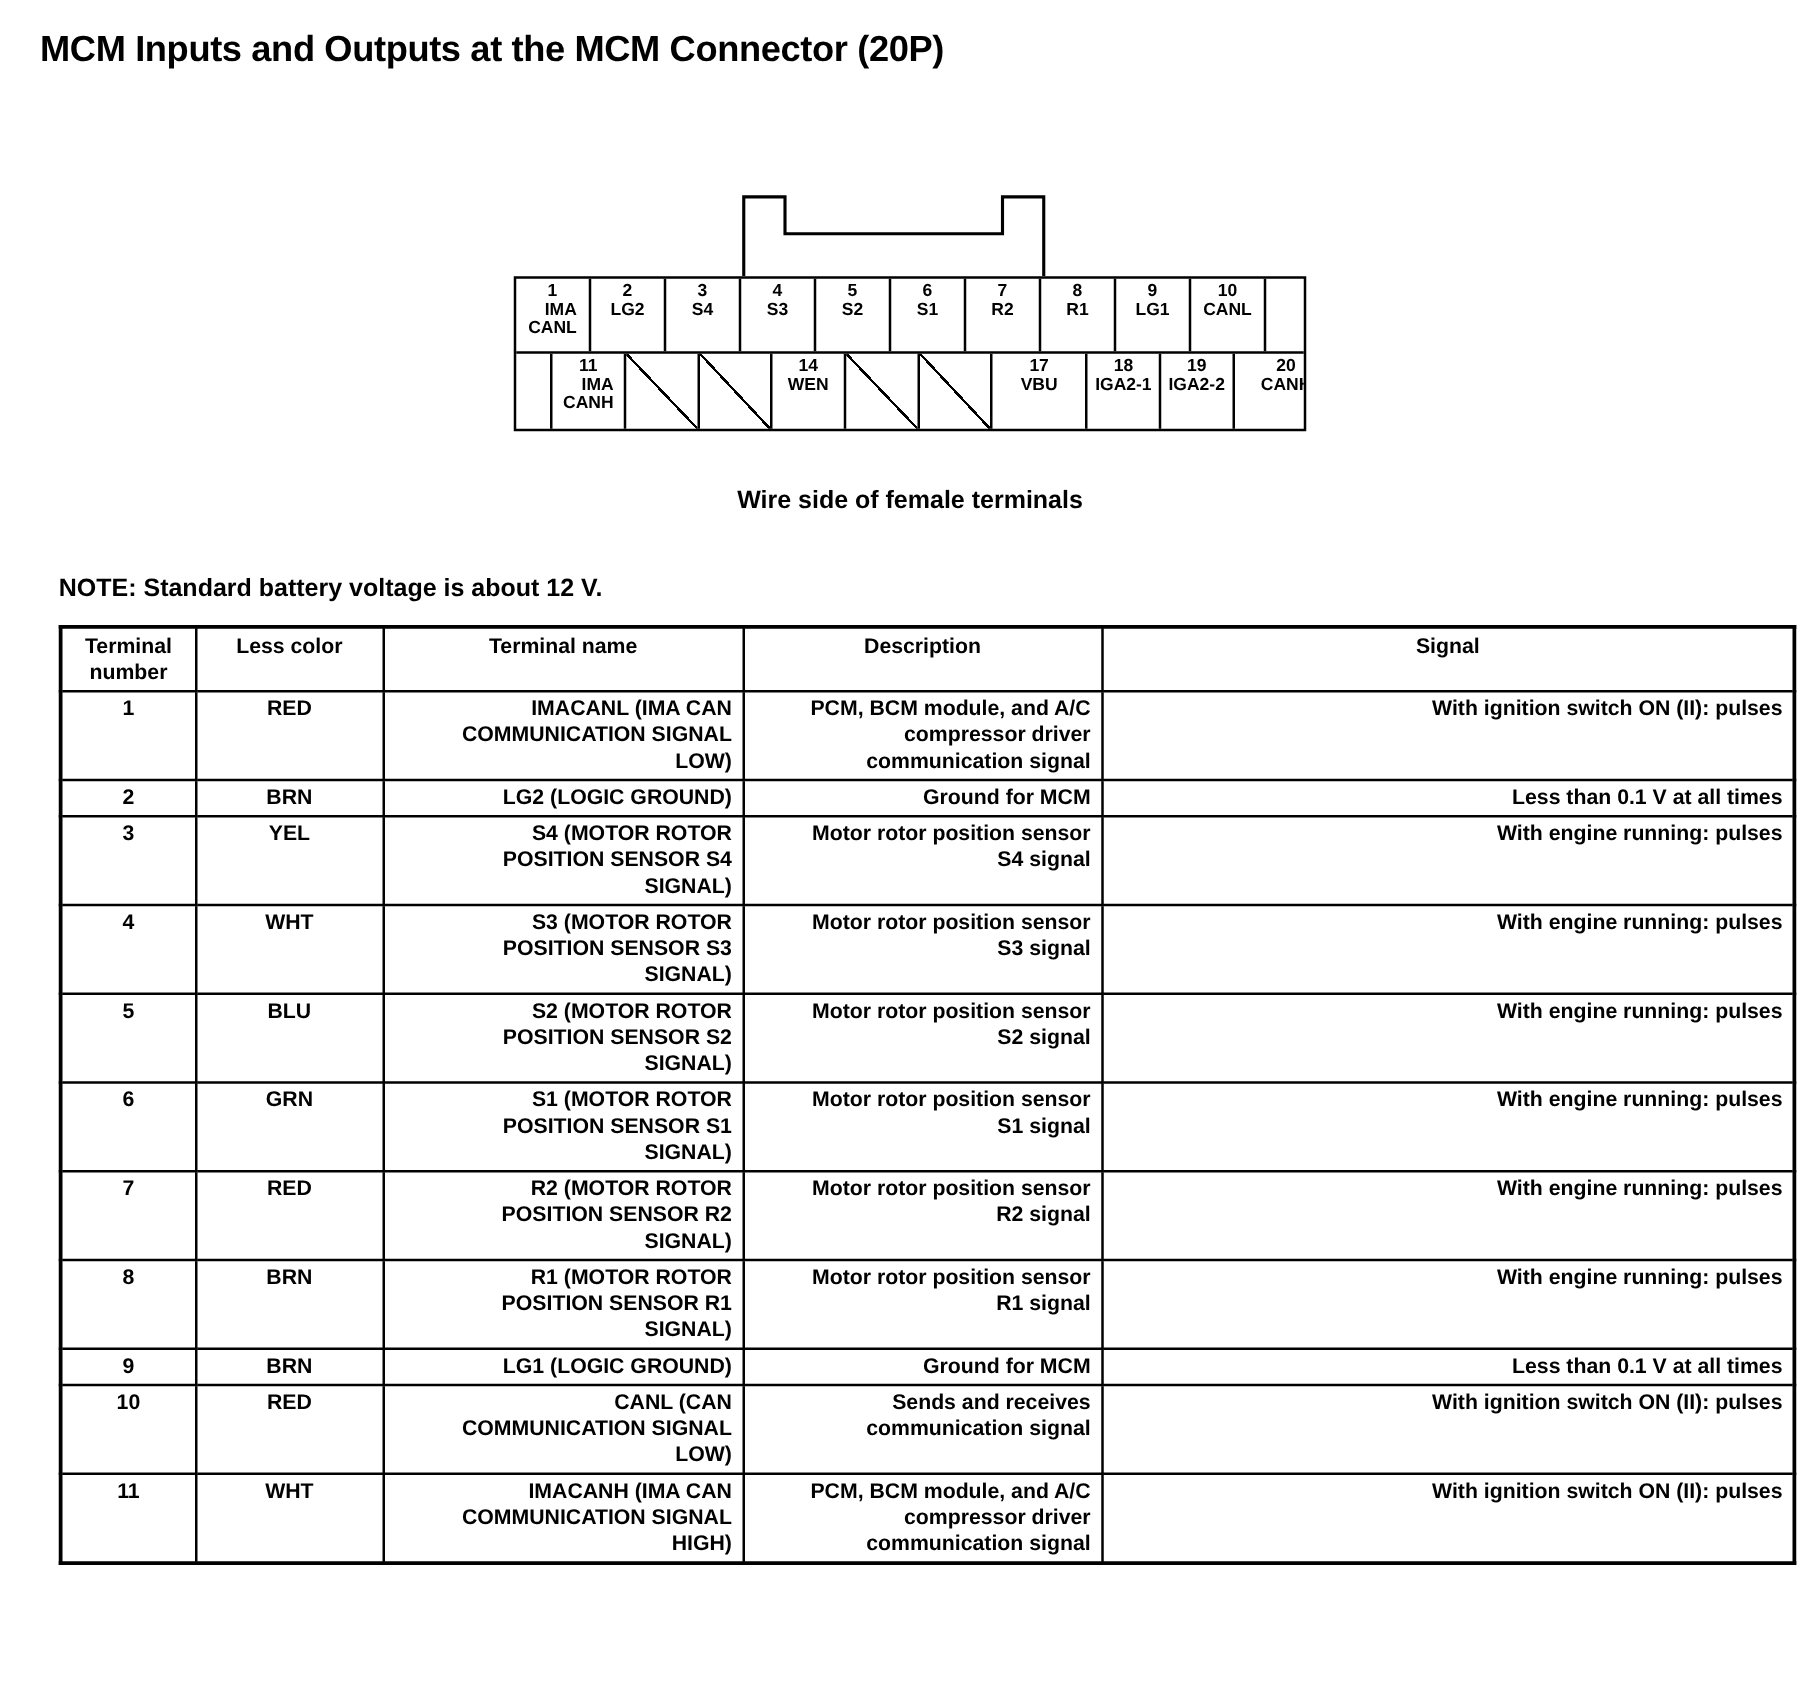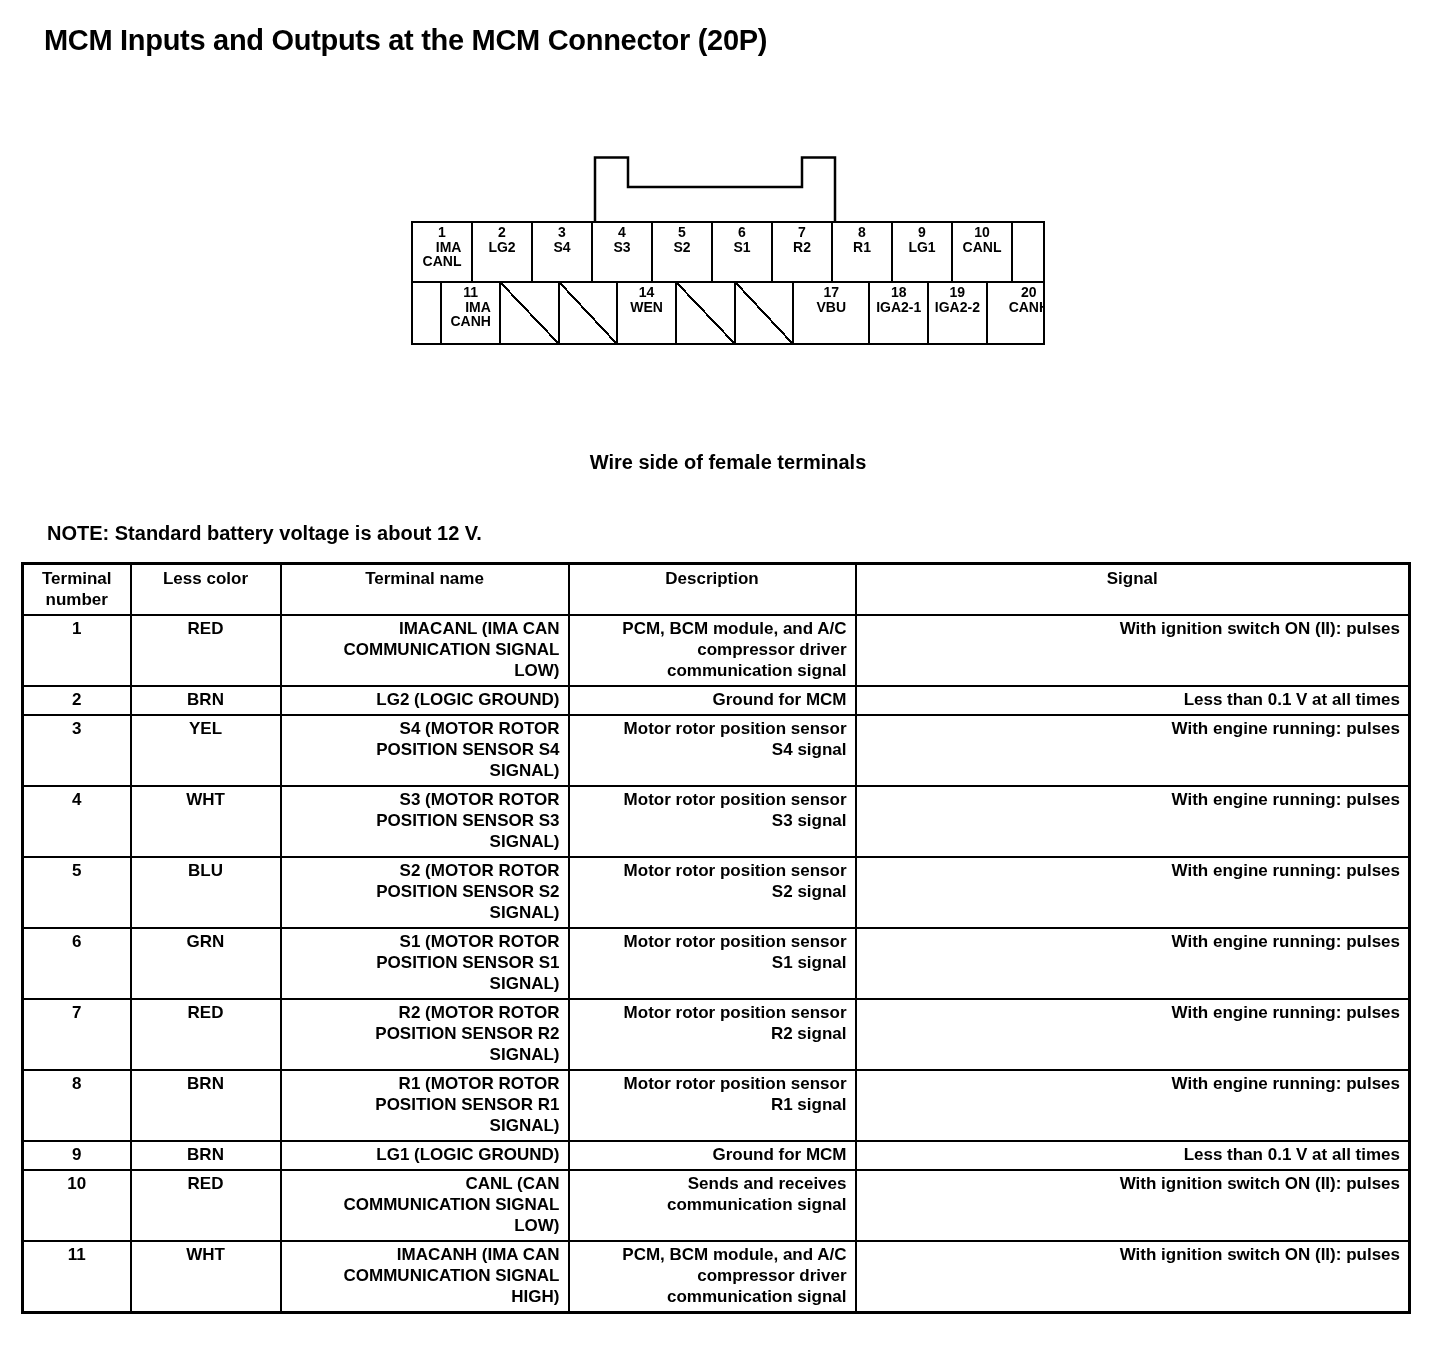--- a/index.html
+++ b/index.html
@@ -9,21 +9,21 @@
     height: 1356px;
     font-family: "Liberation Sans", sans-serif;
     color: #000;
     position: relative;
     overflow: hidden;
   }
   .pre { white-space: pre-line; }
 
   
   .page-title {
-    margin: 24px 0 0 44px;
+    margin: 24px 0 0 32px;
     font-size: 29px;
     font-weight: bold;
     letter-spacing: -0.3px;
   }
 
   
   .connector {
     width: 634px;
     margin: 99px auto 0 auto;
   }
@@ -57,36 +57,36 @@
   .plabel { display: block; text-align: right; }
   .slash {
     background: linear-gradient(to top right,
       transparent calc(50% - 1px),
       #000 calc(50% - 1px),
       #000 calc(50% + 1px),
       transparent calc(50% + 1px));
   }
 
   .connector-caption {
-    margin-top: 106px;
+    margin-top: 44px;
     text-align: center;
     font-size: 20px;
     font-weight: bold;
   }
 
   .note-text {
     margin: 48px 0 0 47px;
     font-size: 20px;
     font-weight: bold;
   }
 
   
   table.pinout {
     border-collapse: collapse;
-    margin: 17px 0 0 21px;
+    margin: 17px 0 0 47px;
     width: 1387px;
     table-layout: fixed;
     border: 3px solid #000;
   }
   table.pinout th, table.pinout td {
     border: 2px solid #000;
     vertical-align: top;
     font-size: 17px;
     line-height: 21px;
     font-weight: bold;

